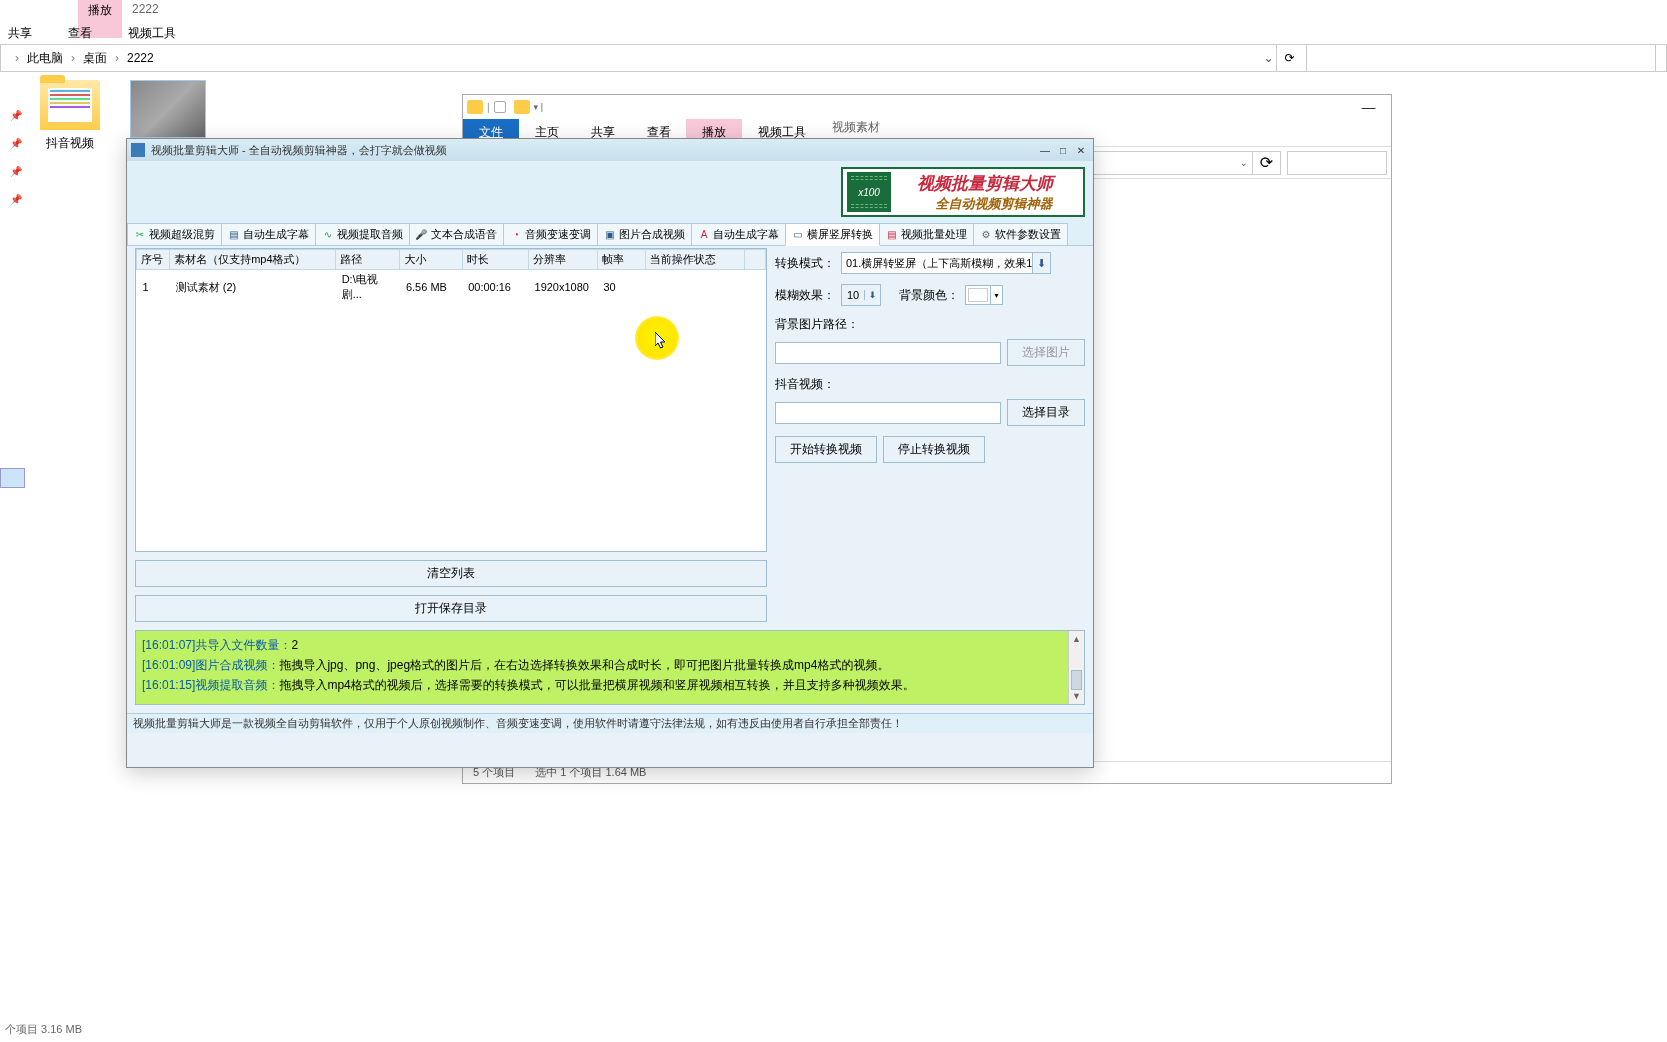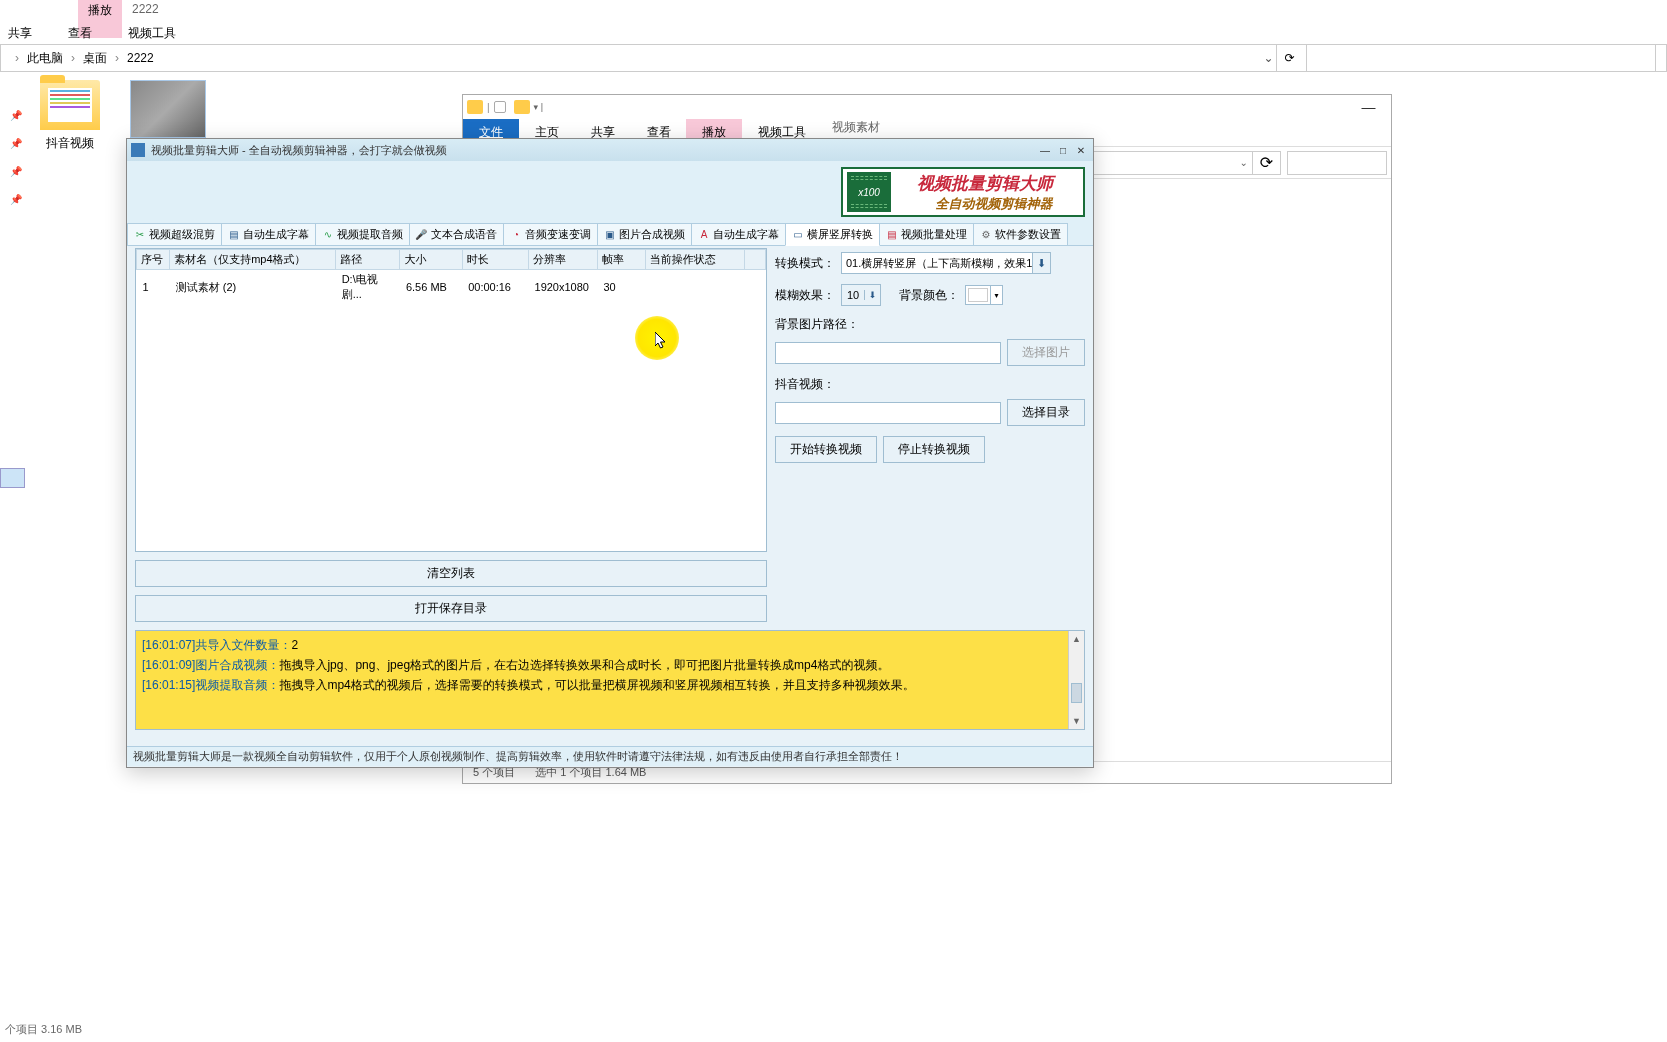--- a/index.html
+++ b/index.html
@@ -91,21 +91,21 @@
 .combo { flex: 1; height: 22px; border: 1px solid #9fbdd1; background: #fff; display: flex; align-items: center; padding: 0 4px; font-size: 11px; position: relative; }
 .combo-arrow { position: absolute; right: 0; top: 0; bottom: 0; width: 18px; background: #e8f2f8; border-left: 1px solid #9fbdd1; display: flex; align-items: center; justify-content: center; color: #2a5a8a; }
 .spinner { width: 40px; height: 22px; border: 1px solid #9fbdd1; display: flex; align-items: center; }
 .spinner-val { flex: 1; text-align: center; font-size: 11px; }
 .spinner-btns { width: 16px; background: #e8f2f8; border-left: 1px solid #9fbdd1; }
 .color-swatch { width: 38px; height: 20px; border: 1px solid #9fbdd1; background: #fff; display: flex; }
 .color-inner { flex: 1; margin: 2px; background: #fff; border: 1px solid #ccc; }
 .color-arrow { width: 12px; border-left: 1px solid #9fbdd1; display: flex; align-items: center; justify-content: center; font-size: 8px; }
 .text-input { height: 22px; border: 1px solid #9fbdd1; background: #fff; padding: 0 4px; font-size: 11px; }
 
-.app-logarea { margin: 2px 8px 16px 8px; height: 100px; border: 1px solid #9fbdd1; background: #fde047; position: relative; overflow: hidden; }
+.app-logarea { margin: 2px 8px 8px 8px; height: 75px; border: 1px solid #9fbdd1; background: #bef264; position: relative; overflow: hidden; }
 .log-content { padding: 4px 6px; font-size: 12px; line-height: 20px; }
 .log-line { display: flex; }
 .log-time { color: #0a5aa8; }
 .log-cat { color: #0a5aa8; }
 .log-text { }
 .log-scroll { position: absolute; right: 0; top: 0; bottom: 0; width: 16px; background: #f0f0f0; border-left: 1px solid #ccc; }
 .scroll-arrow { height: 16px; display: flex; align-items: center; justify-content: center; font-size: 9px; color: #666; }
 .scroll-track { position: absolute; top: 16px; bottom: 16px; left: 0; right: 0; }
 .scroll-thumb { position: absolute; left: 2px; right: 2px; top: 55%; height: 20px; background: #ccd8e2; border: 1px solid #9fbdd1; }
 
@@ -375,20 +375,20 @@
     <div class="log-scroll">
       <div class="scroll-arrow">▲</div>
       <div class="scroll-track">
           <div class="scroll-thumb"></div>
         </div>
       <div class="scroll-arrow" style="position:absolute;bottom:0;left:0;right:0">▼</div>
     </div>
   </div>
 
   <div class="app-statusbar">
-    <span>视频批量剪辑大师是一款视频全自动剪辑软件，仅用于个人原创视频制作、提高剪辑效率，使用软件时请遵守法律法规，如有违反由使用者自行承担全部责任！</span>
+    <span>视频批量剪辑大师是一款视频全自动剪辑软件，仅用于个人原创视频制作、音频变速变调，使用软件时请遵守法律法规，如有违反由使用者自行承担全部责任！</span>
   </div>
 </div>
 
 <div class="cursor-highlight" style="top:316px; left:635px;"></div>
 <svg class="cursor-arrow" style="top:332px; left:655px;" viewBox="0 0 12 18">
   <path d="M0,0 L0,14 L3,11 L5.5,16 L8,15 L5.5,10 L10,10 Z" fill="#fff" stroke="#000" stroke-width="1"></path>
 </svg>
 
 </body></html>

